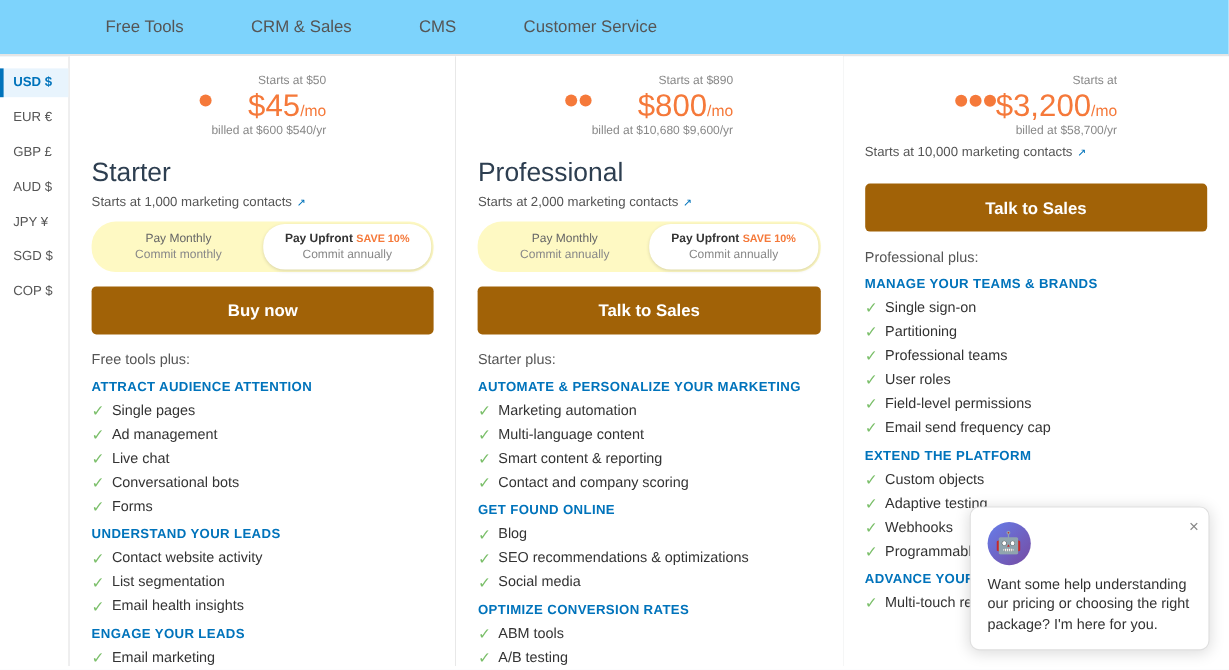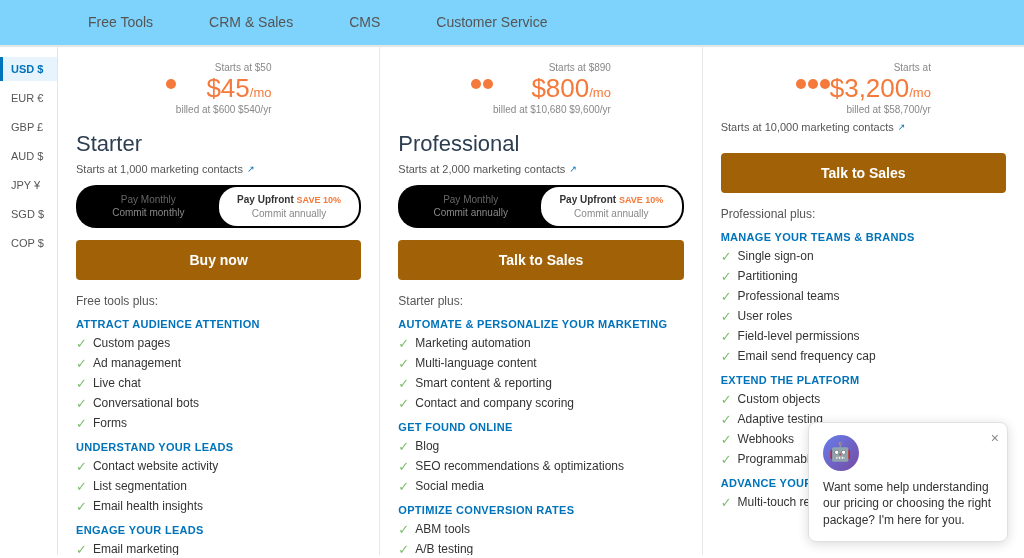--- a/index.html
+++ b/index.html
@@ -142,21 +142,21 @@
       margin: 6px 0 10px 0;
       display: flex;
       align-items: center;
       gap: 4px;
     }
     .ext-link { font-size: 9px; color: #0073bb; }
 
     
     .billing-toggle {
       display: flex;
-      background: #000000;
+      background: #fef9c3;
       border-radius: 20px;
       padding: 2px;
       margin-bottom: 12px;
       gap: 0;
     }
     .toggle-btn {
       flex: 1;
       padding: 6px 8px;
       border-radius: 18px;
       border: none;
@@ -295,21 +295,21 @@
       <span class="billed">billed at $600 $540/yr</span>
     </div>
         </div><div class="plan-name">Starter</div><div class="contacts-info">
           <span>Starts at 1,000 marketing contacts</span> 
           <span class="ext-link">↗</span>
         </div><div class="billing-toggle">
           <button class="toggle-btn"><span>Pay Monthly</span><br><span style="font-weight:400;color:#888;">Commit monthly</span></button>
           <button class="toggle-btn active"><span>Pay Upfront</span> <span class="save-badge">SAVE 10%</span><br><span style="font-weight:400;color:#888;">Commit annually</span></button>
         </div><button class="cta-btn">Buy now</button><div class="features-label">Free tools plus:</div><div class="feature-section-title">ATTRACT AUDIENCE ATTENTION</div><div class="feature-item">
           <span class="check-icon">✓</span>
-          <span>Custom pages</span>
+          <span>Single pages</span>
         </div><div class="feature-item">
           <span class="check-icon">✓</span>
           <span>Ad management</span>
         </div><div class="feature-item">
           <span class="check-icon">✓</span>
           <span>Live chat</span>
         </div><div class="feature-item">
           <span class="check-icon">✓</span>
           <span>Conversational bots</span>
         </div><div class="feature-item">

